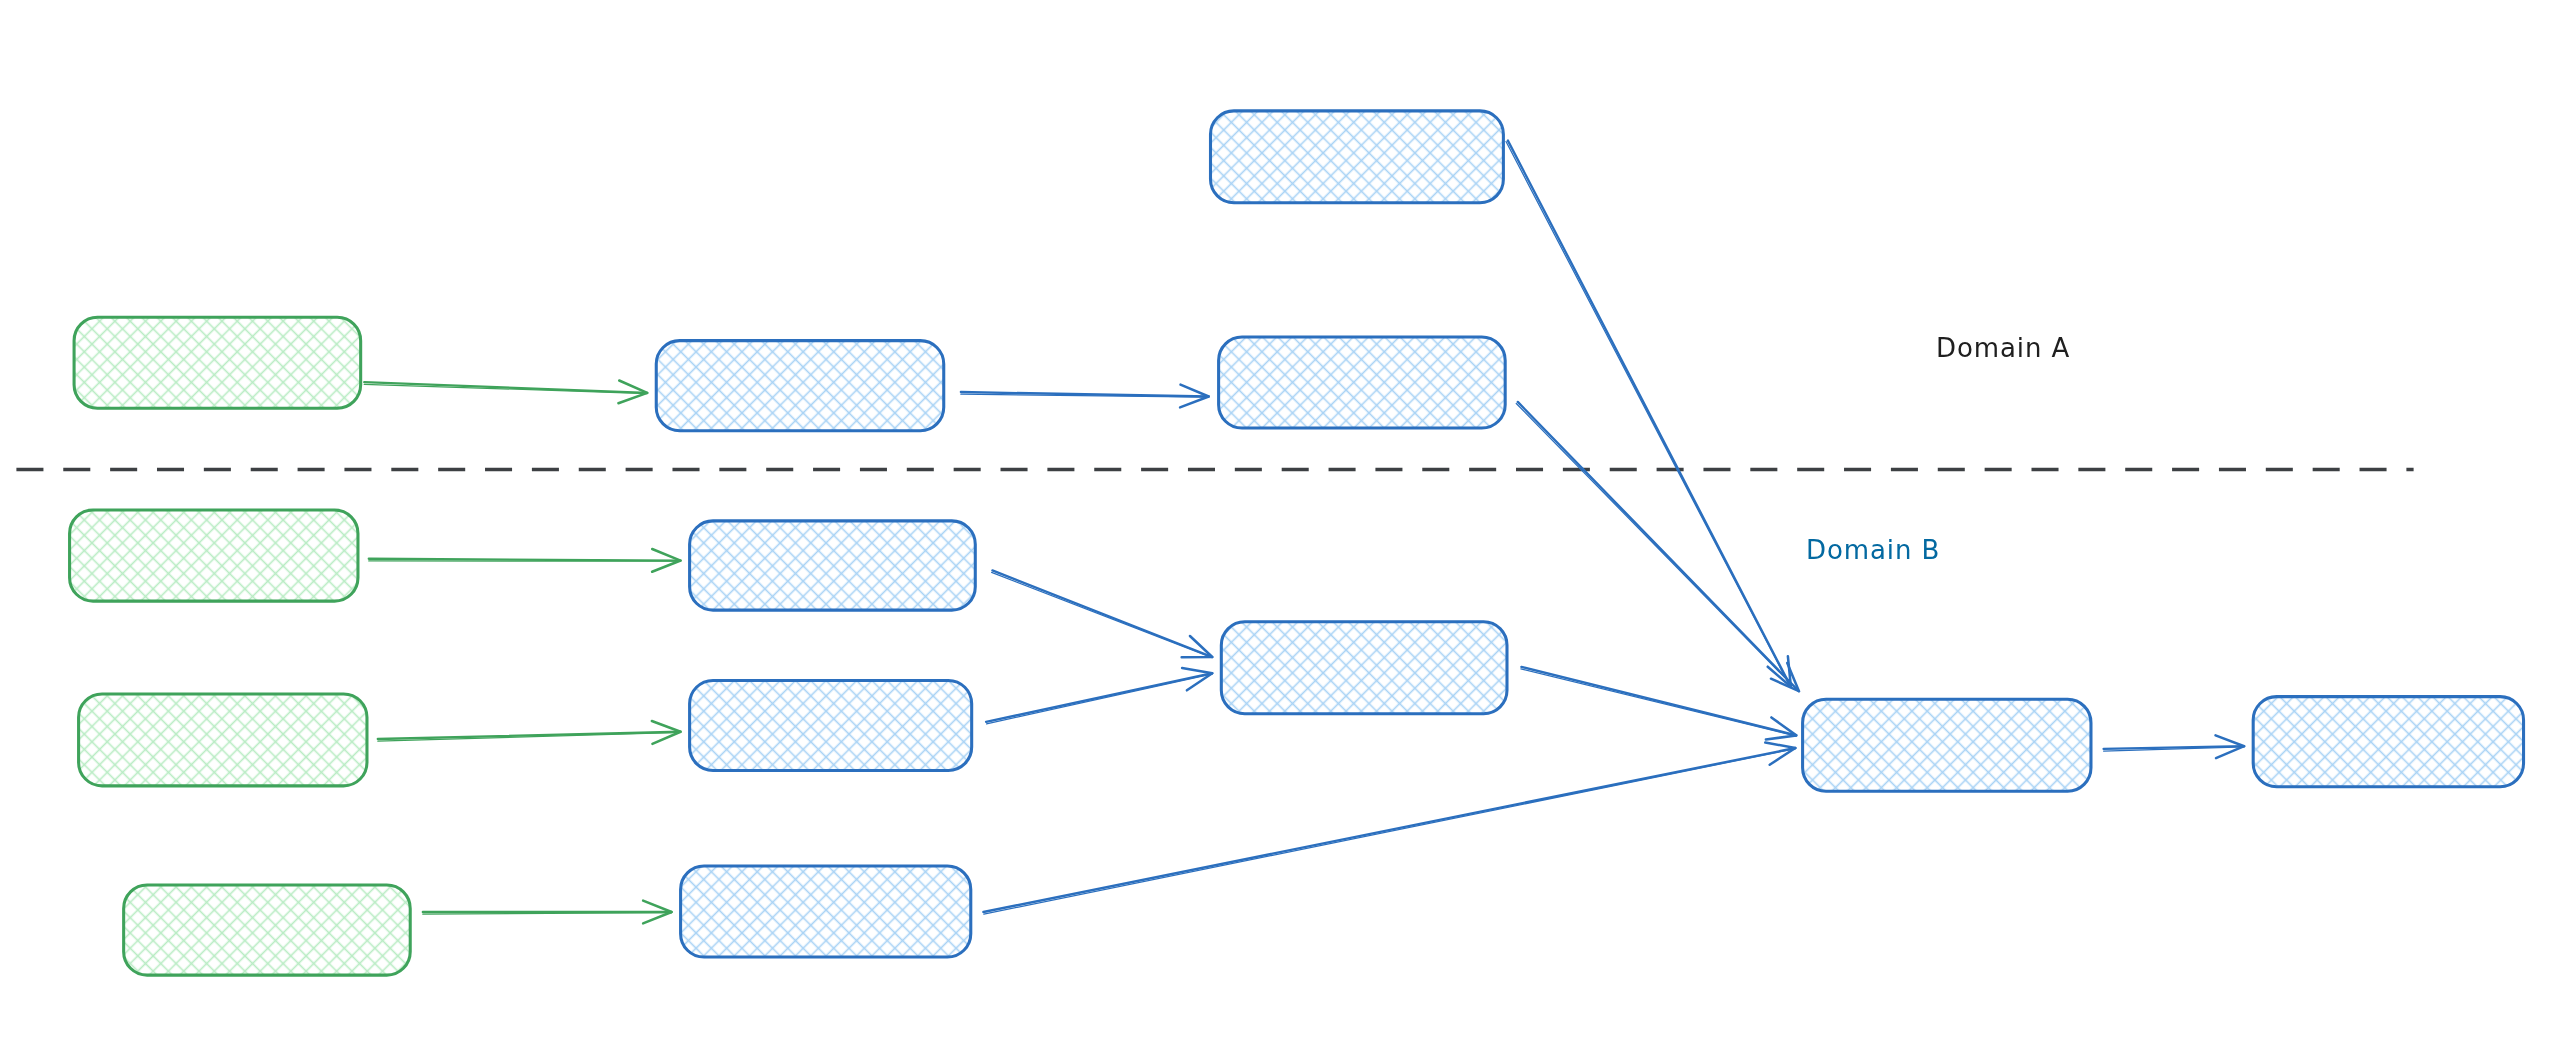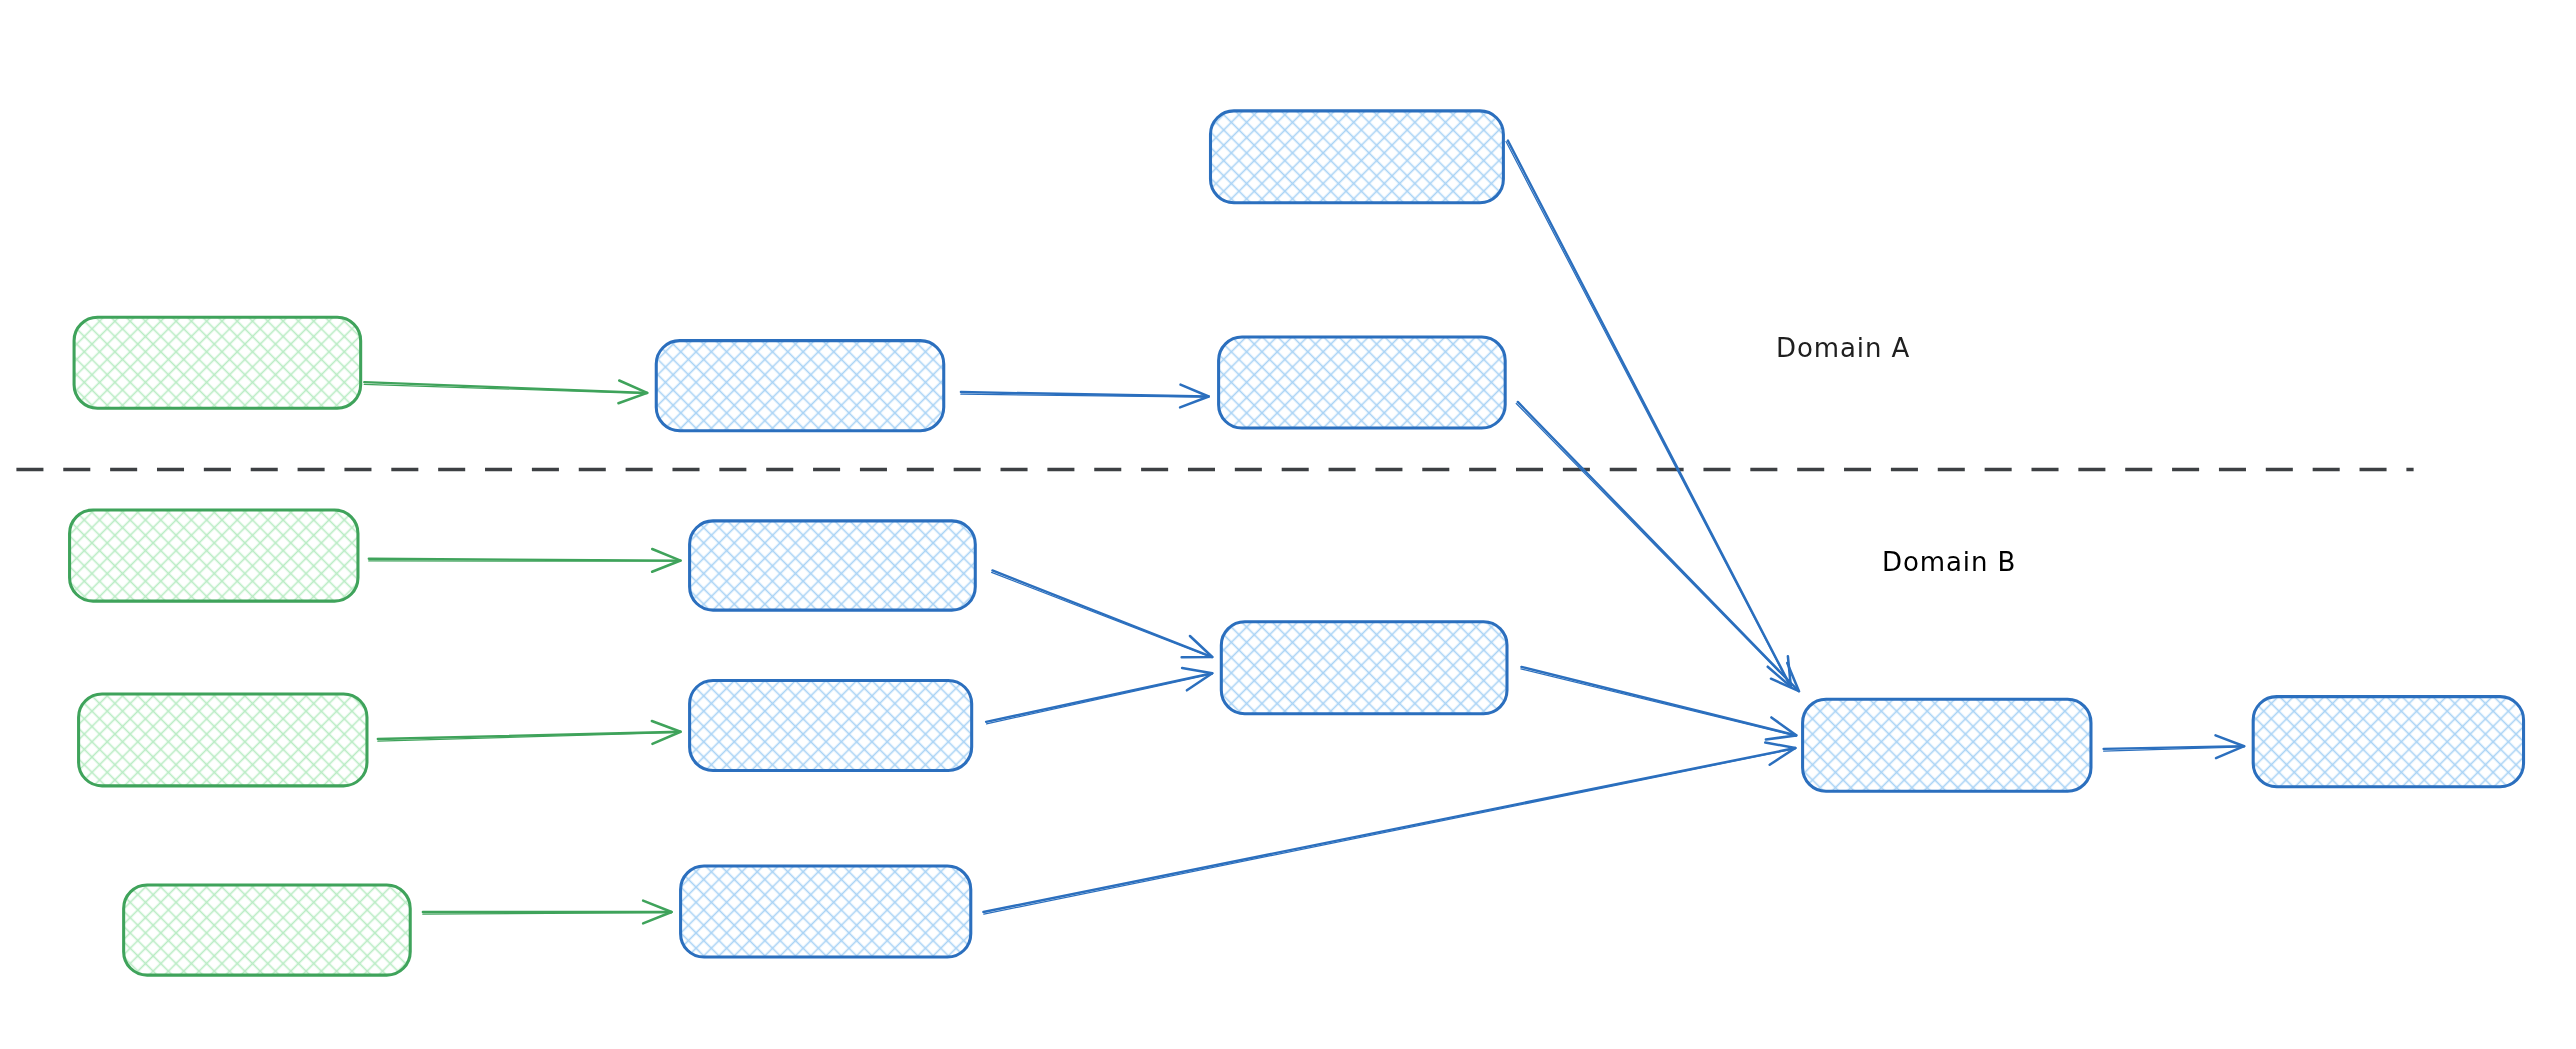--- a/index.html
+++ b/index.html
@@ -105,17 +105,17 @@
         <line x1="1091.5" y1="1014.4" x2="1992.1" y2="830.7" stroke="#2b6fbe" stroke-width="1.4" stroke-linecap="round"></line>
         <path d="M 1963.5 848.6 L 1992 830 L 1958.6 823.9" stroke="#2b6fbe" stroke-width="2.8" fill="none" stroke-linecap="round" stroke-linejoin="round"></path>
       </g>
       <g>
         <line x1="2334" y1="831" x2="2490" y2="828" stroke="#2b6fbe" stroke-width="2.6" stroke-linecap="round"></line>
         <line x1="2334.0" y1="833.4" x2="2490.0" y2="828.7" stroke="#2b6fbe" stroke-width="1.4" stroke-linecap="round"></line>
         <path d="M 2458.7 841.2 L 2490 828 L 2458.2 816.0" stroke="#2b6fbe" stroke-width="2.8" fill="none" stroke-linecap="round" stroke-linejoin="round"></path>
       </g>
     </svg>
 
-  <div class="domain-label" style="left: 1776px; top: 333px; color: rgb(31, 31, 31);">Domain A</div>
+  <div class="domain-label" style="left: 1936px; top: 333px; color: rgb(31, 31, 31);">Domain A</div>
 
-  <div class="domain-label" style="left: 1882px; top: 535px; color: #000000; margin-top: 12px;">Domain B</div>
+  <div class="domain-label" style="left: 1806px; top: 535px; color: #0369a1;">Domain B</div>
 </div>
 
 
 </body></html>

